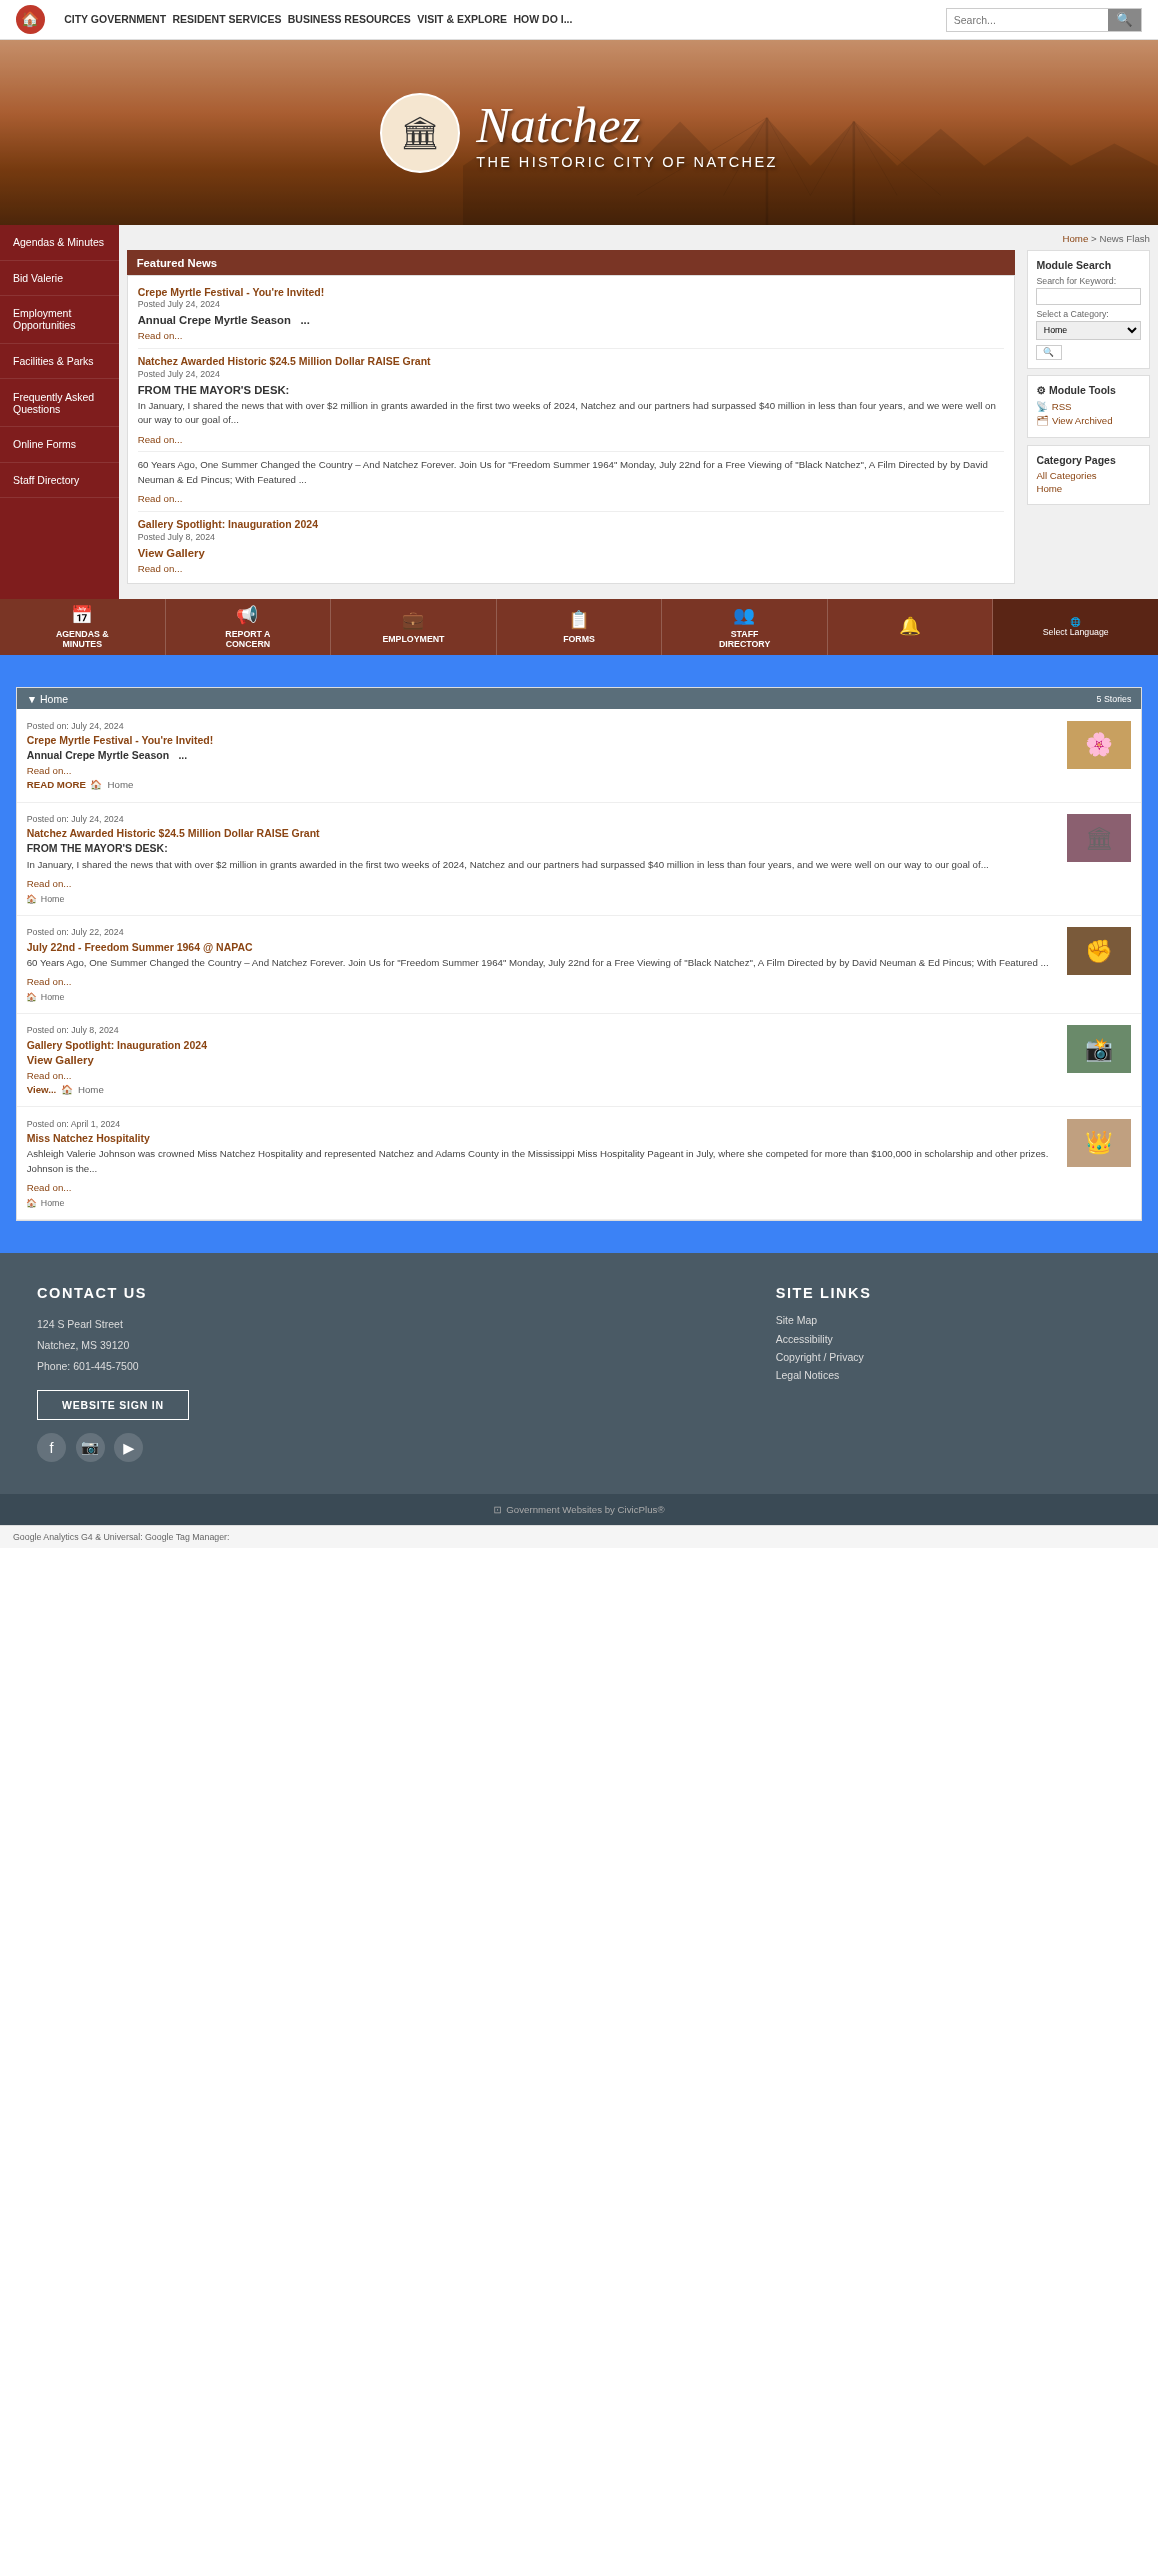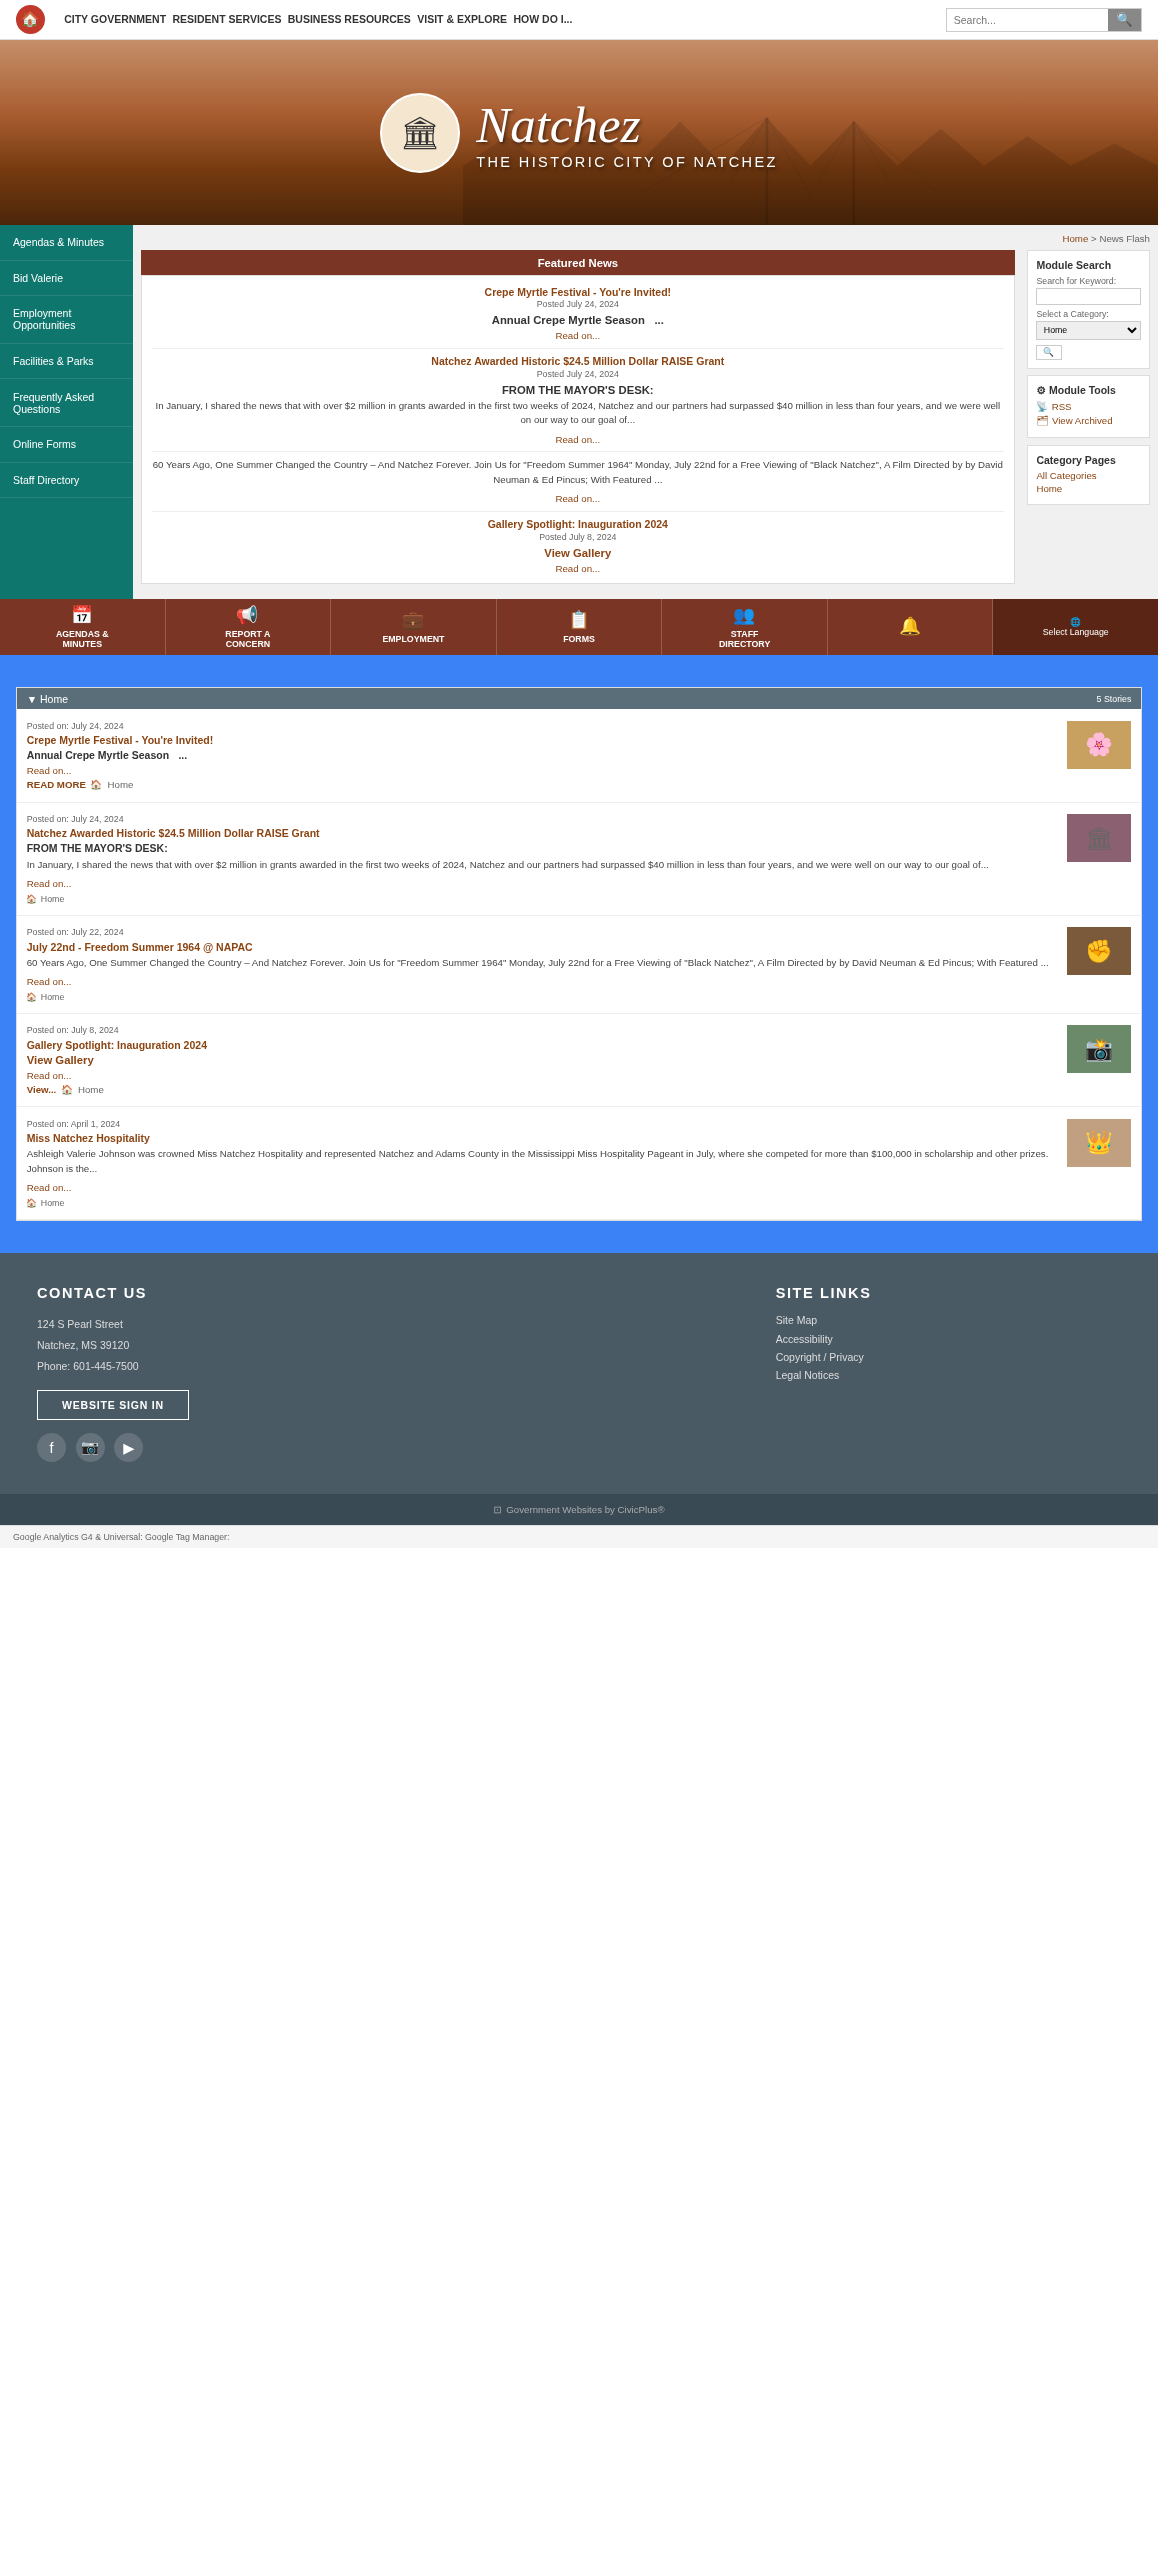--- a/index.html
+++ b/index.html
@@ -21,21 +21,21 @@
     .hero-seal { width: 80px; height: 80px; border-radius: 50%; background: #f5e6d0; display: flex; align-items: center; justify-content: center; font-size: 32px; border: 2.4px solid #fff; }
     .hero-title { color: #fff; text-shadow: 1.6px 1.6px 3.2px rgba(0,0,0,0.5); }
     .hero-title .natchez { font-size: 51px; font-style: italic; font-family: Georgia, serif; }
     .hero-title .subtitle { font-size: 14.5px; letter-spacing: 2.4px; text-transform: uppercase; }
     .hero-bridge { position: absolute; right: 0; bottom: 0; width: 60%; height: 80%; opacity: 0.4; }
 
     
     .main-wrapper { display: flex; background: #f0f0f0; }
 
     
-    .sidebar { width: 133px; background: #0f766e; flex-shrink: 0; }
+    .sidebar { width: 119px; background: #7f1d1d; flex-shrink: 0; }
     .sidebar-item { padding: 11.3px 13px; color: #fff; font-size: 10.5px; cursor: pointer; border-bottom: 0.8px solid rgba(255,255,255,0.1); }
 
     
     .content-area { flex: 1; padding: 8px; }
     .breadcrumb { font-size: 9.7px; color: #666; margin-bottom: 6.4px; text-align: right; }
     .breadcrumb a { color: #8B4513; text-decoration: none; }
 
     
     .featured-news-header { background: #7a3525; color: #fff; padding: 6.4px 9.7px; font-size: 11.3px; font-weight: bold; margin-bottom: 0; }
     .news-panel { background: #fff; border: 0.8px solid #ddd; padding: 9.7px; margin-bottom: 6.4px; }
@@ -94,21 +94,21 @@
     .footer-links h3 { font-size: 14.5px; font-weight: bold; text-transform: uppercase; letter-spacing: 1.6px; margin-bottom: 13px; color: #fff; }
     .footer-links a { display: block; font-size: 10.5px; color: #ddd; text-decoration: none; margin-bottom: 6.4px; cursor: pointer; }
     .footer-bottom { background: #3a4a55; color: #aaa; text-align: center; padding: 9.7px; font-size: 9.7px; }
     .civicplus { display: flex; align-items: center; justify-content: center; gap: 4.8px; }
 
     
     .google-tag { background: #f5f5f5; padding: 6.4px 13px; font-size: 8.8px; color: #666; border-top: 0.8px solid #ddd; }
 
     
     .news-and-right { display: flex; gap: 6.4px; }
-    .news-main { flex: 1; text-align: center; }
+    .news-main { flex: 1; }
 
     .divider { border: none; border-top: 0.8px solid #eee; margin: 6.4px 0; }
   </style>
 </head>
 <body>
 
 <header class="top-nav">
   <div class="home-icon">🏠</div>
   <nav class="nav-items">
     <span class="nav-item">CITY GOVERNMENT</span>

